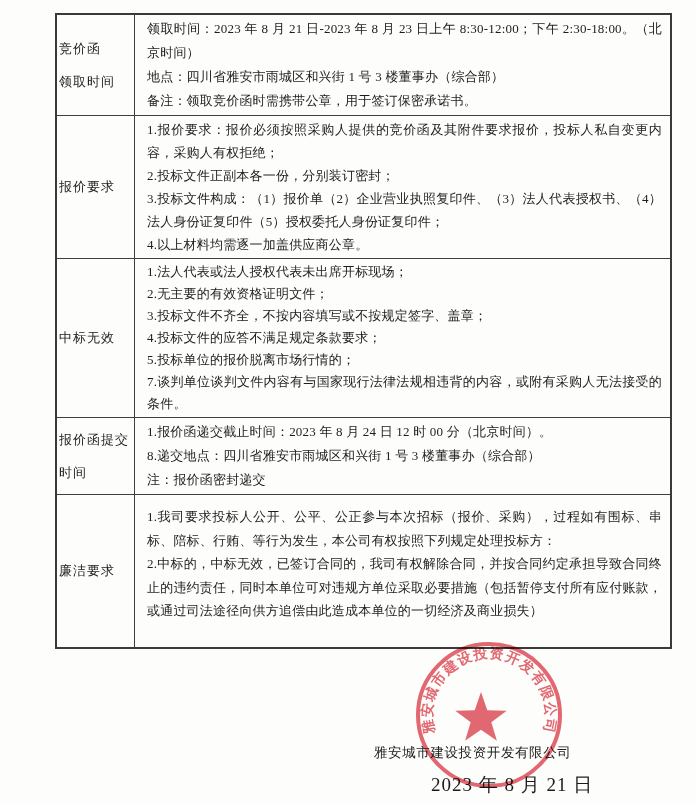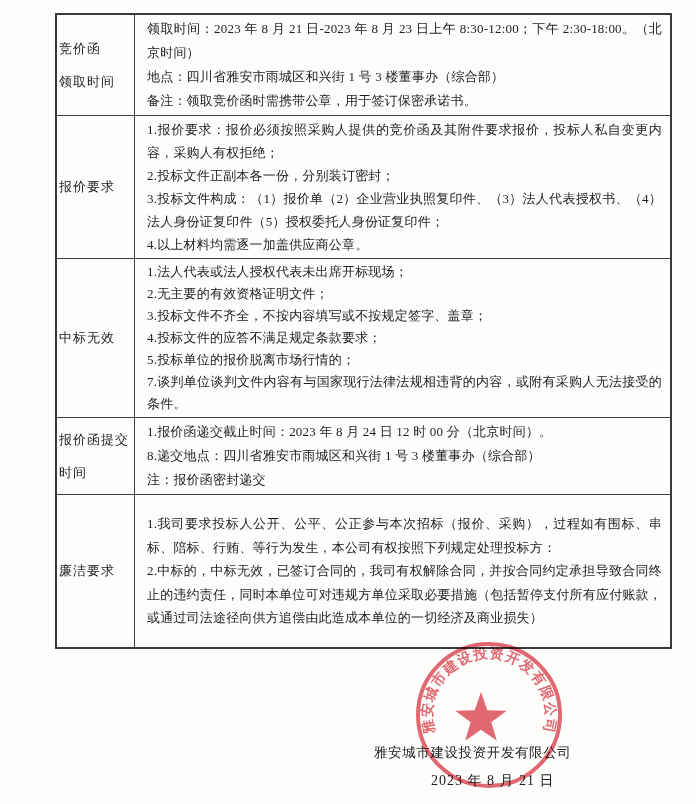--- a/index.html
+++ b/index.html
@@ -49,31 +49,31 @@
     text-align:justify;
     letter-spacing:0.2px;
   }
 
   .row-1 { height:77px; }  .row-1 p { line-height:24px; }
   .row-2 { height:138px; } .row-2 p { line-height:23px;font-family:Liberation Serif, serif; }
   .row-3 { height:133px; } .row-3 p { line-height:22px;font-family:Liberation Serif, serif; }
   .row-4 { height:72px; }  .row-4 p { line-height:24px; }
   .row-5 { height:26px; }  .row-5 p { line-height:20px; }
   .row-6 { height:153px; } .row-6 p { line-height:23.5px; }
-  .row-6 td.content-cell { vertical-align:top; padding-top:17px; }
+  .row-6 td.content-cell { vertical-align:top; padding-top:10px; }
 
   
   .company-line {
     position:absolute; left:374px; top:744px;
     font-size:13.5px; letter-spacing:0.6px; color:#1b1b1b;
     white-space:nowrap;
   }
   .date-line {
     position:absolute; left:431px; top:772px;
-    font-size:14px; letter-spacing:1px; color:#1b1b1b;
+    font-size:19px; letter-spacing:1px; color:#1b1b1b;
     white-space:nowrap;
   }
 
   
   .seal {
     position:absolute; left:411px; top:639px;
     width:156px; height:156px;
     mix-blend-mode:multiply;
     opacity:0.88;
     pointer-events:none;

